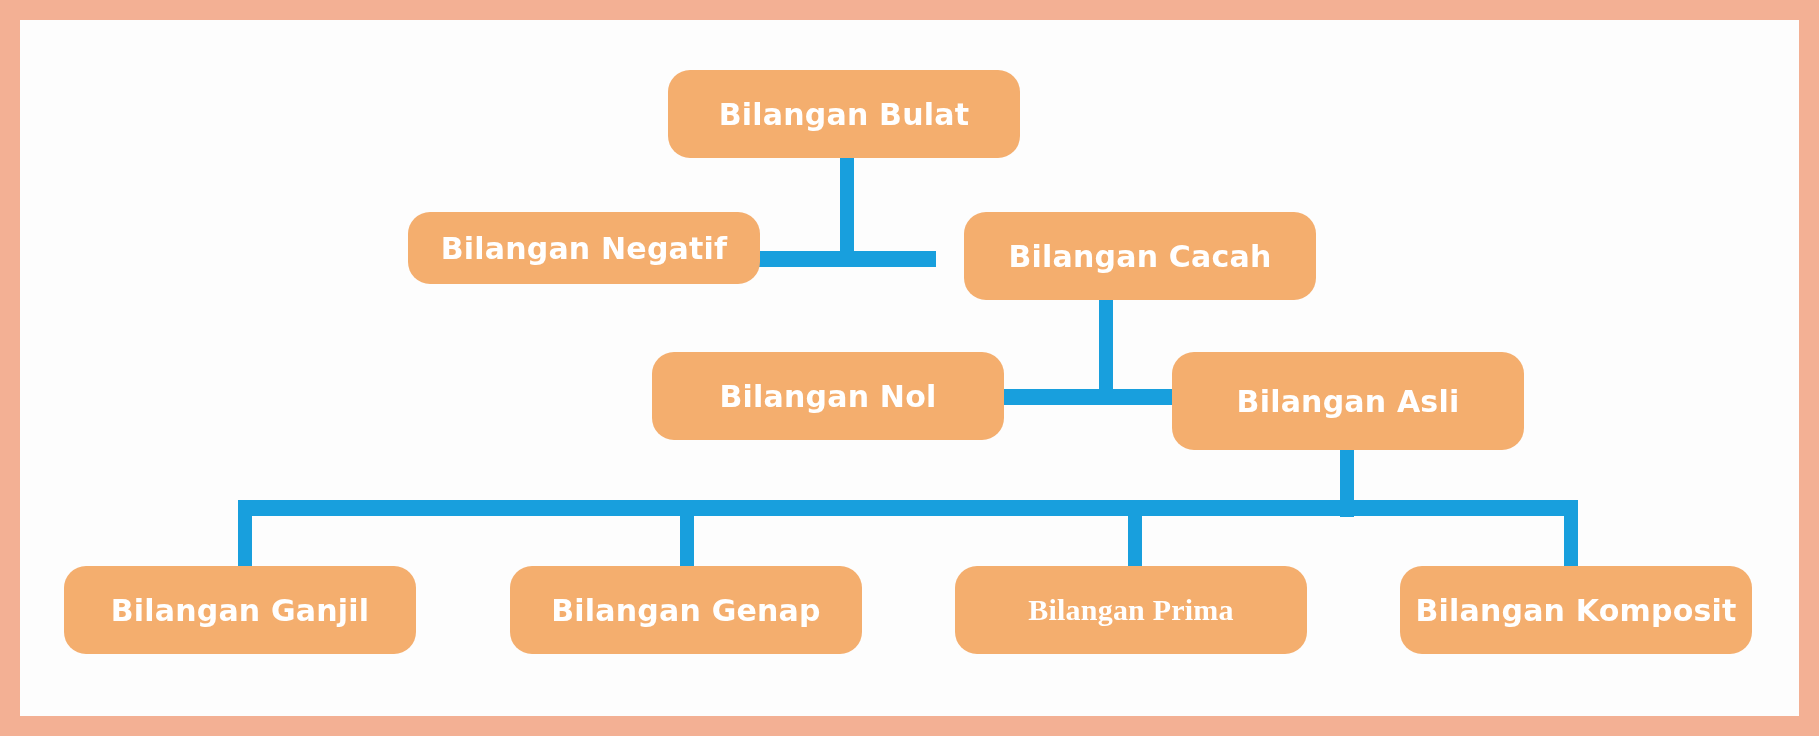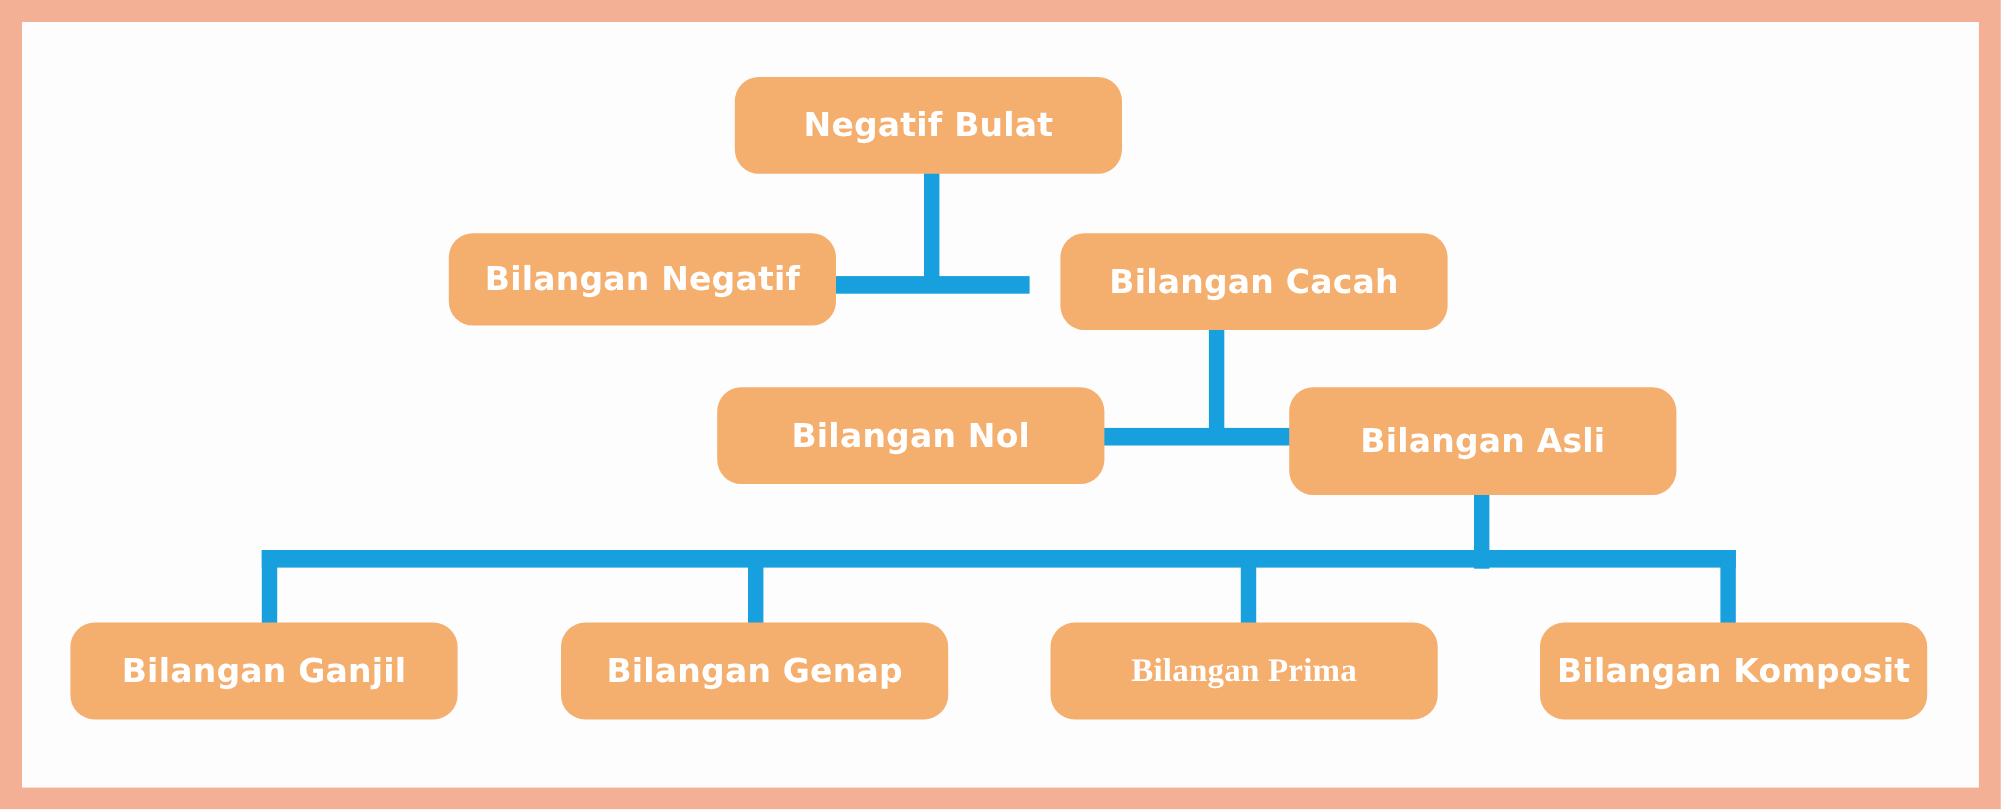--- a/index.html
+++ b/index.html
@@ -81,24 +81,24 @@
   <div class="conn" style="left:1340px; top:437px; width:14px; height:80px;"></div>
 
   <div class="conn" style="left:238px; top:500px; width:1340px; height:16px;"></div>
 
   <div class="conn" style="left:238px; top:500px; width:14px; height:70px;"></div>
   <div class="conn" style="left:680px; top:500px; width:14px; height:70px;"></div>
   <div class="conn" style="left:1128px; top:500px; width:14px; height:70px;"></div>
   <div class="conn" style="left:1564px; top:500px; width:14px; height:70px;"></div>
 
   <div class="node" style="left:668px; top:70px; width:352px; height:88px;">
-    <span class="node-label">Negatif Bulat</span>
+    <span class="node-label">Bilangan Bulat</span>
   </div>
 
-  <div class="node" style="left:408px; top:212px; width:352px; height:84px;">
+  <div class="node" style="left:408px; top:212px; width:352px; height:72px;">
     <span class="node-label">Bilangan Negatif</span>
   </div>
 
   <div class="node" style="left:932px; top:212px; width:352px; height:88px;margin-left:32px;">
     <span class="node-label">Bilangan Cacah</span>
   </div>
 
   <div class="node" style="left:652px; top:352px; width:352px; height:88px;">
     <span class="node-label">Bilangan Nol</span>
   </div>

